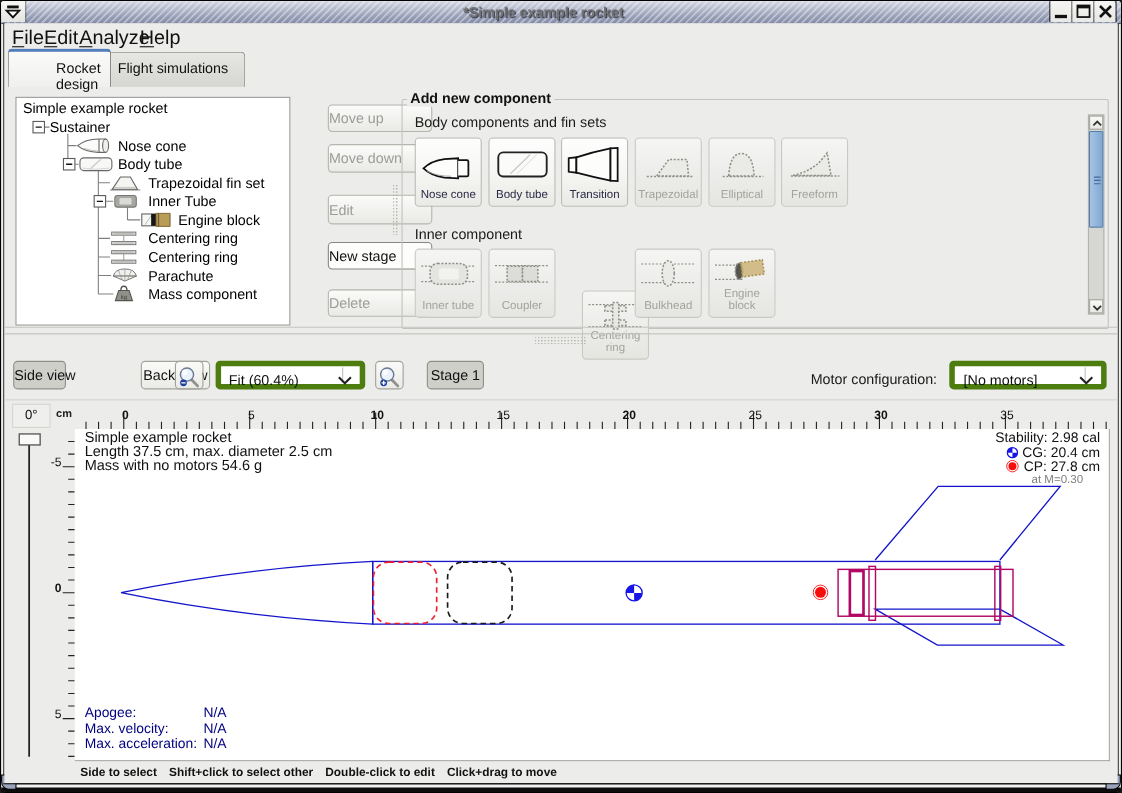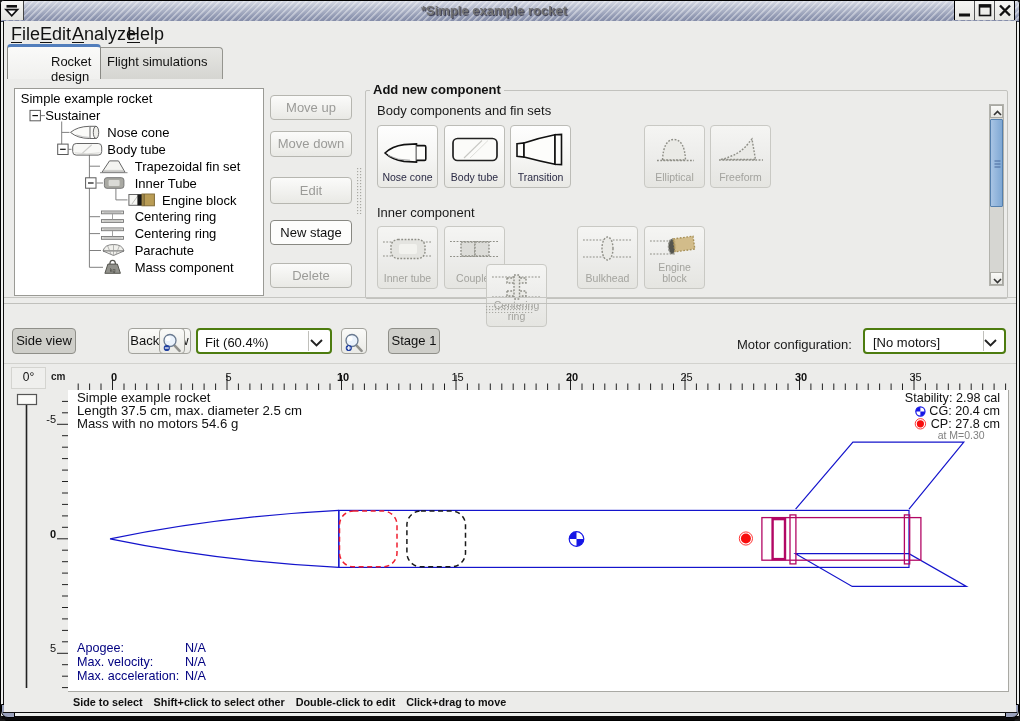--- a/index.html
+++ b/index.html
@@ -27,39 +27,39 @@
 .mitem u{text-decoration:underline;text-underline-offset:2px;text-decoration-thickness:1px;}
 
 .tab{position:absolute;box-sizing:border-box;font-size:13px;color:#111;}
 #tab1{left:7px;top:44px;width:94px;height:35px;background:linear-gradient(180deg,#fafaf9,#f0f0ee);border:1px solid #8a8a85;border-bottom:none;border-radius:4px 4px 0 0;border-top:3px solid #527ebc;z-index:3;}
 #tab1 span{position:absolute;left:6px;top:7px;margin-left:37px;}
 #tab2{left:101px;top:47px;width:122px;height:32px;background:linear-gradient(180deg,#e6e6e3,#d5d5d1);border:1px solid #95958f;border-bottom:none;border-left:none;border-radius:0 4px 0 0;z-index:2;}
 #tab2 span{position:absolute;left:6px;top:6px;}
 
 #tree{position:absolute;left:14px;top:88px;width:250px;height:208px;background:#fff;border:1px solid #9a9a95;box-sizing:border-box;}
 
-.sbtn{position:absolute;box-sizing:border-box;width:82px;height:28px;border:1px solid #b6b6b0;border-radius:4px;background:linear-gradient(180deg,#fbfbfa,#e9e9e5);font-size:13px;color:#9b9b98;text-align:center;line-height:26px;}
+.sbtn{position:absolute;box-sizing:border-box;width:95px;height:28px;border:1px solid #b6b6b0;border-radius:4px;background:linear-gradient(180deg,#fbfbfa,#e9e9e5);font-size:13px;color:#9b9b98;text-align:left;line-height:26px;margin-left:28px;}
 .sbtn.en{color:#111;border:1px solid #888882;background:#fdfdfc;}
 
 #grp{position:absolute;left:365px;top:90px;width:641px;height:207px;border:1px solid #c2c2be;border-radius:2px;}
 #grp-title{position:absolute;left:370px;top:82px;font-size:13px;font-weight:bold;color:#111;background:#ececea;padding:0 3px;}
 .glabel{position:absolute;font-size:13px;color:#1a1a1a;}
 
 .cbtn{position:absolute;width:61px;height:63px;box-sizing:border-box;border:1px solid #bcbcb7;border-radius:4px;background:linear-gradient(180deg,#fefefe 0%,#f5f5f3 55%,#e9e9e5 100%);}
 .cbtn .clabel{position:absolute;left:0;right:0;bottom:4px;text-align:center;font-size:10.5px;color:#2a2a44;line-height:11px;}
 .cbtn.dis .clabel{color:#a3a39e;}
 .cbtn.dis{border-color:#c9c9c4;background:linear-gradient(180deg,#f5f5f3 0%,#ececea 55%,#e5e5e1 100%);}
 
 #sbar{position:absolute;left:989px;top:104px;width:15px;height:182px;background:#d6d6d2;border:1px solid #b2b2ac;box-sizing:border-box;}
 .sbtnbox{position:absolute;left:0;width:13px;height:13px;background:linear-gradient(180deg,#fafaf8,#e6e6e2);border:1px solid #a8a8a2;box-sizing:border-box;}
 #sthumb{position:absolute;left:0px;top:14px;width:13px;height:88px;background:linear-gradient(90deg,#a8c4e4,#7fa8d4);border:1px solid #5580ae;box-sizing:border-box;border-radius:1px;}
 
 .tbtn{position:absolute;box-sizing:border-box;height:26px;white-space:nowrap;border:1px solid #a2a29c;border-radius:4px;background:linear-gradient(180deg,#fafaf8,#eaeae6);font-size:13px;color:#111;text-align:center;}
 .tbtn.sel{background:#cfcfca;border-color:#8f8f89;}
-.combo{position:absolute;box-sizing:border-box;height:26px;background:#fff;border:2px solid #4d7c0f;border-radius:4px;font-size:13px;color:#111;}
+.combo{position:absolute;box-sizing:border-box;height:26px;background:#fff;border:5px solid #4d7c0f;border-radius:4px;font-size:13px;color:#111;}
 .combo .ctext{position:absolute;left:8px;top:5px;white-space:nowrap;}
 .combo .cdiv{position:absolute;top:1px;bottom:1px;width:1px;background:#c0c0bb;}
 
 #canvas{position:absolute;left:68px;top:390px;width:940px;height:301px;background:#fff;border-right:1px solid #a9a9a4;border-bottom:1px solid #a9a9a4;}
 #cmbox{position:absolute;left:51px;top:371px;width:20px;height:22px;font-size:10px;font-weight:bold;color:#222;}
 #degbox{position:absolute;left:11px;top:367px;width:33px;height:20px;border:1px solid #d4d4d0;background:#efefed;font-size:12px;color:#111;text-align:center;line-height:19px;}
 #statusbar{position:absolute;left:73px;top:696px;font-size:10.8px;font-weight:bold;color:#111;white-space:nowrap;}
 #statusbar span{margin-right:11px;}
 </style>
 </head>
@@ -236,20 +236,29 @@
 <div class="cbtn" style="left:510px;top:125px;">
       <svg width="59" height="40" viewBox="0 0 59 40" style="position:absolute;left:0;top:3px;">
         <g stroke="#111" stroke-width="1.6" fill="#fdfdfb">
           <path d="M 6 14.8 L 13 14 L 13 28 L 6 27.2 Z"></path>
           <path d="M 13 14 Q 28 9 44 5.8 L 44 35.2 Q 28 32 13 28 Z"></path>
           <path d="M 44 5.8 L 50.5 5.4 L 50.5 35.6 L 44 35.2 Z"></path>
         </g>
       </svg>
       <div class="clabel">Transition</div>
     </div>
+<div class="cbtn dis" style="left:577px;top:125px;">
+      <svg width="59" height="40" viewBox="0 0 59 40" style="position:absolute;left:0;top:3px;">
+        <g stroke="#8e8e86" stroke-width="1.4" stroke-dasharray="1.8,1.5" fill="#eaeae6">
+          <path d="M 19 31 L 30 16 L 46.5 16 L 48 31 Z"></path>
+          <line x1="10" y1="31.5" x2="52" y2="31.5"></line>
+        </g>
+      </svg>
+      <div class="clabel">Trapezoidal</div>
+    </div>
 <div class="cbtn dis" style="left:710px;top:125px;">
       <svg width="59" height="40" viewBox="0 0 59 40" style="position:absolute;left:0;top:3px;">
         <g stroke="#8e8e86" stroke-width="1.4" stroke-dasharray="1.8,1.5" fill="#eaeae6">
           <path d="M 10 30.5 Q 28 26 36 16 Q 40 11 41 10 L 44.5 30.5 Z"></path>
           <line x1="8" y1="31" x2="52" y2="31"></line>
         </g>
       </svg>
       <div class="clabel">Freeform</div>
     </div>
 <div class="cbtn dis" style="left:644px;top:125px;">
@@ -276,21 +285,21 @@
       <svg width="59" height="36" viewBox="0 0 59 36" style="position:absolute;left:0;top:4px;">
         <g stroke="#8e8e86" stroke-width="1.4" stroke-dasharray="1.8,1.5" fill="#eaeae6">
           <line x1="5" y1="10.5" x2="54" y2="10.5" stroke-width="1.1"></line>
           <line x1="5" y1="25.5" x2="54" y2="25.5" stroke-width="1.1"></line>
           <rect x="16" y="11" width="14" height="14" fill="#dcdcd8"></rect>
           <rect x="30" y="11" width="14" height="14" fill="#dcdcd8"></rect>
         </g>
       </svg>
       <div class="clabel">Coupler</div>
     </div>
-<div class="cbtn dis" style="left:486px;top:226px;margin-top:38px;">
+<div class="cbtn dis" style="left:529px;top:226px;margin-top:38px;">
       <svg width="59" height="36" viewBox="0 0 59 36" style="position:absolute;left:0;top:4px;">
         <g stroke="#8e8e86" stroke-width="1.4" stroke-dasharray="1.8,1.5" fill="#eaeae6">
           <line x1="5" y1="8" x2="54" y2="8" stroke-width="1.1"></line>
           <line x1="5" y1="28" x2="54" y2="28" stroke-width="1.1"></line>
           <rect x="20" y="9" width="19" height="5"></rect>
           <rect x="20" y="22" width="19" height="5"></rect>
           <rect x="27" y="6" width="5.5" height="24" fill="#e8e8e4"></rect>
         </g>
       </svg>
       <div class="clabel">Centering<br>ring</div>
@@ -337,21 +346,21 @@
   <div class="abs" style="left:4px;top:303px;width:1012px;height:1px;background:#c0c0bc;"></div>
   <svg class="abs" style="left:486px;top:306px;" width="47" height="7">
     <rect x="0" y="0" width="47" height="7" fill="url(#dots2)"></rect>
     <defs>
         <pattern id="dots2" width="3" height="3" patternUnits="userSpaceOnUse">
           <rect x="0" y="0" width="1.2" height="1.2" fill="#a8a8a2"></rect>
         </pattern>
       </defs>
   </svg>
 
-  <div class="tbtn sel" style="left:12px;top:328px;width:64px;line-height:24px;">Side view</div>
+  <div class="tbtn sel" style="left:12px;top:328px;width:48px;line-height:24px;">Side view</div>
   <div class="tbtn" style="left:80px;top:328px;width:63px;line-height:24px;margin-left:48px;">Back view</div>
   <div class="tbtn" style="left:159px;top:328px;width:26px;">
     <svg width="24" height="24" style="position:absolute;left:0;top:0;">
       <line x1="14.4" y1="16.4" x2="19.6" y2="21.8" stroke="#90908c" stroke-width="2.6" stroke-linecap="round"></line>
       <circle cx="10" cy="11.5" r="6" fill="#eaf2fc" stroke="#6a7a90" stroke-width="1.3"></circle>
       <circle cx="8" cy="9.5" r="2.6" fill="#ffffff" opacity="0.9"></circle>
       <circle cx="6.8" cy="19" r="3.1" fill="#2040a0"></circle>
       <line x1="4.9" y1="19" x2="8.7" y2="19" stroke="#fff" stroke-width="1.2"></line>
     </svg>
   </div>

